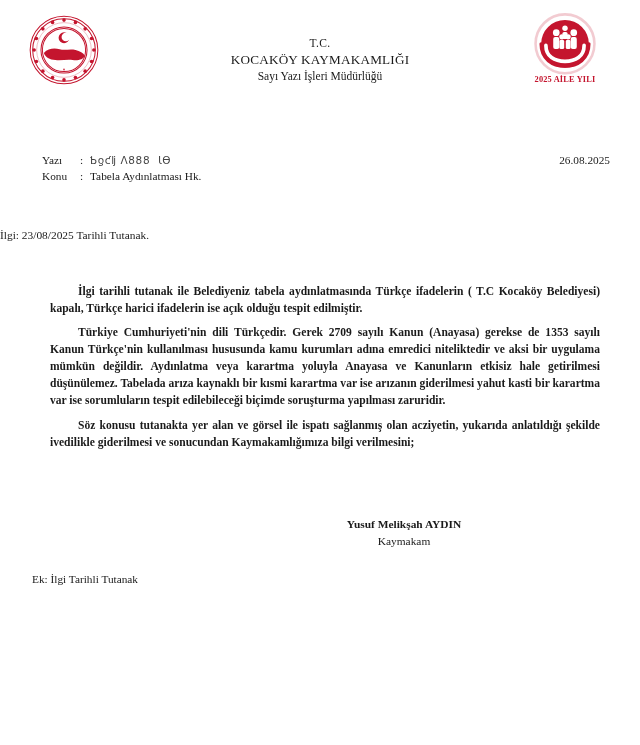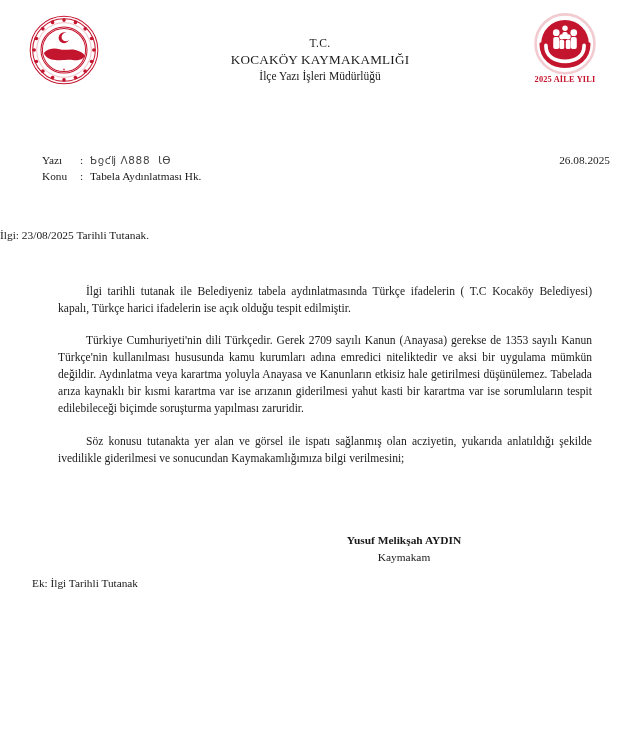--- a/index.html
+++ b/index.html
@@ -129,22 +129,23 @@
   
   .body-text {
     margin-top: 42px;
     padding: 0 32px 0 42px;
     font-size: 11.55px;
     line-height: 1.46;
     text-align: justify;
   }
 
   .body-text p {
-    margin: 16px;
+    margin: 8px;
     text-indent: 28px;
+    font-weight: bold;
   }
 
   
   .signature {
     margin-top: 66px;
     padding-right: 96px;
     text-align: center;
     font-size: 11.4px;
     line-height: 1.42;
     width: 280px;
@@ -156,21 +157,21 @@
     display: block;
     font-weight: bold;
   }
 
   .signature .sig-title {
     display: block;
   }
 
   
   .attachment {
-    margin-top: 12px;
+    margin-top: 24px;
     padding-left: 32px;
     font-size: 11.3px;
   }
 </style>
 </head>
 <body>
 
 <div class="page">
 
   <div class="header">
@@ -217,21 +218,21 @@
         </g>
         <g fill="#C4152E" opacity="0.75">
           <circle cx="50" cy="77" r="1.4"></circle>
         </g>
       </svg>
     </div>
 
     <div class="header-titles">
       <div class="tc">T.C.</div>
       <div class="org">KOCAKÖY KAYMAKAMLIĞI</div>
-      <div class="dept">İlçe Yazı İşleri Müdürlüğü</div>
+      <div class="dept">Sayı Yazı İşleri Müdürlüğü</div>
     </div>
 
     <div class="emblem-right">
       <svg viewBox="0 0 100 98" width="80" height="78" aria-hidden="true">
 
         <circle cx="50" cy="40" r="37" fill="none" stroke="#E8A0AC" stroke-width="3.2" opacity="0.55"></circle>
 
         <circle cx="50" cy="40" r="30" fill="#C4152E"></circle>
 
         <g fill="#ffffff">

